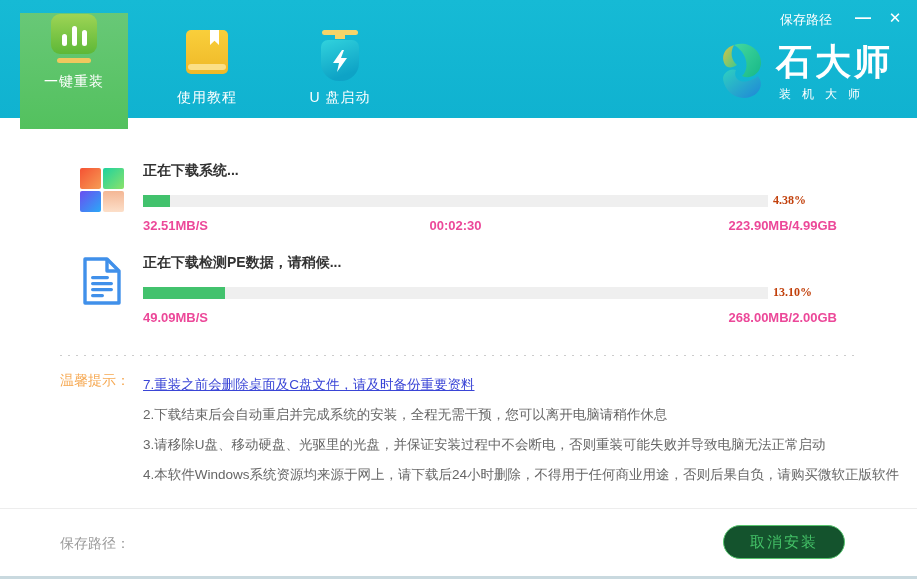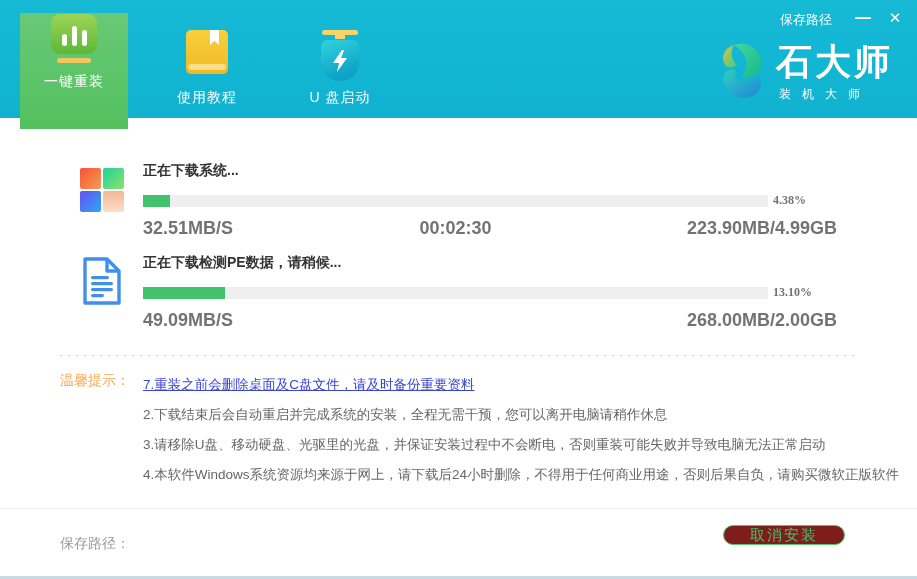--- a/index.html
+++ b/index.html
@@ -59,42 +59,42 @@
   .sq-tr { background:linear-gradient(135deg,#1ed29e,#8be26a); }
   .sq-bl { background:linear-gradient(135deg,#6a4ef0,#2aa9f7); }
   .sq-br { background:linear-gradient(180deg,#f4b795,#fcdfc9); }
   .doc-icon { top:4px; }
 
   .dl-body { position:absolute; left:143px; width:694px;font-weight:bold; }
   .dl-title { font-size:14px; color:#333333; line-height:20px; }
   .bar-line { display:flex; align-items:center; margin-top:13px; }
   .track { width:625px; height:12px; background:#efefef; overflow:hidden; }
   .fill { height:100%; background:#42c26d; }
-  .pct { margin-left:5px; font-size:12px; color:#737373; font-family:"Liberation Serif","DejaVu Serif",serif; white-space:nowrap; }
-  .stats { position:relative; margin-top:10px; height:16px; font-size:18px; color:#737373; }
+  .pct { margin-left:5px; font-size:12px; color:#c2410c; font-family:"Liberation Serif","DejaVu Serif",serif; white-space:nowrap; }
+  .stats { position:relative; margin-top:10px; height:16px; font-size:13px; color:#ec4899; }
   .stat-speed { position:absolute; left:0; }
   .stat-time { position:absolute; left:0; width:625px; text-align:center; }
   .stat-size { position:absolute; right:0; }
 
   
   .dashed-divider { position:absolute; top:355px; left:60px; right:60px; height:2px;
     background-image:repeating-linear-gradient(90deg,#cccccc 0 2px, transparent 2px 8px);
     background-size:8px 1px; background-repeat:repeat-x; background-position:0 0; height:1px; }
   .tips { position:absolute; top:370px; left:0; width:917px; }
   .tips-label { position:absolute; left:60px; top:0; color:#f6a953; font-size:14px; line-height:20px; }
   .tip-lines { position:absolute; left:143px; top:0; width:730px; }
   .tip { font-size:13.5px; color:#666666; line-height:30px; white-space:nowrap; }
   .tip.highlight { color:#3a45d6; text-decoration:underline; }
 
   
   .footer-divider { position:absolute; top:508px; left:0; width:917px; height:1px; background:#ededed; }
   .path-label { position:absolute; top:535px; left:60px; font-size:14px; color:#9a9a9a; }
   .path-value { position:absolute; top:533px; left:150px; font-size:15px; color:#2dc26e; cursor:pointer; }
-  .cancel-btn { position:absolute; top:525px; left:723px; width:122px; height:20px; border-radius:17px;
-    border:1px solid #57c56e; background:#7f1d1d; color:#44c167; font-size:15px; letter-spacing:2px;
+  .cancel-btn { position:absolute; top:525px; left:723px; width:122px; height:34px; border-radius:17px;
+    border:1px solid #57c56e; background:#14532d; color:#44c167; font-size:15px; letter-spacing:2px;
     font-family:"Liberation Sans","DejaVu Sans",sans-serif; cursor:pointer; }
   .bottom-edge { position:absolute; bottom:0; left:0; width:917px; height:3px; background:#c9d9df; }
 </style>
 </head>
 <body>
 
 <div class="app">
 
   <header class="header">
     <nav class="tabs">

